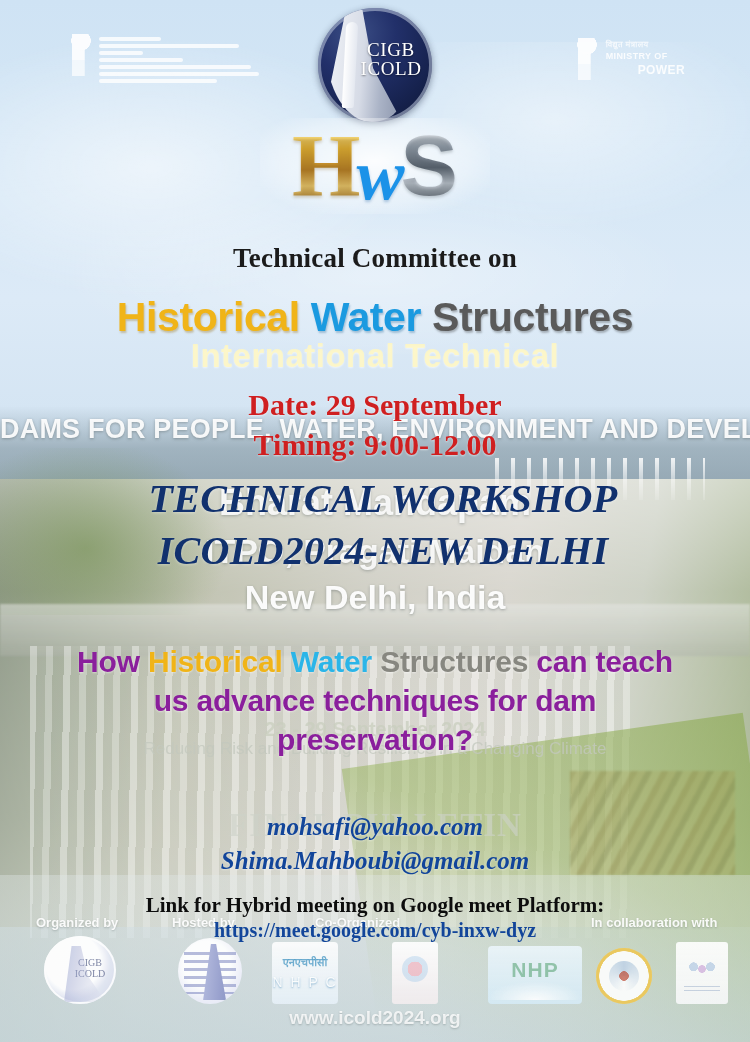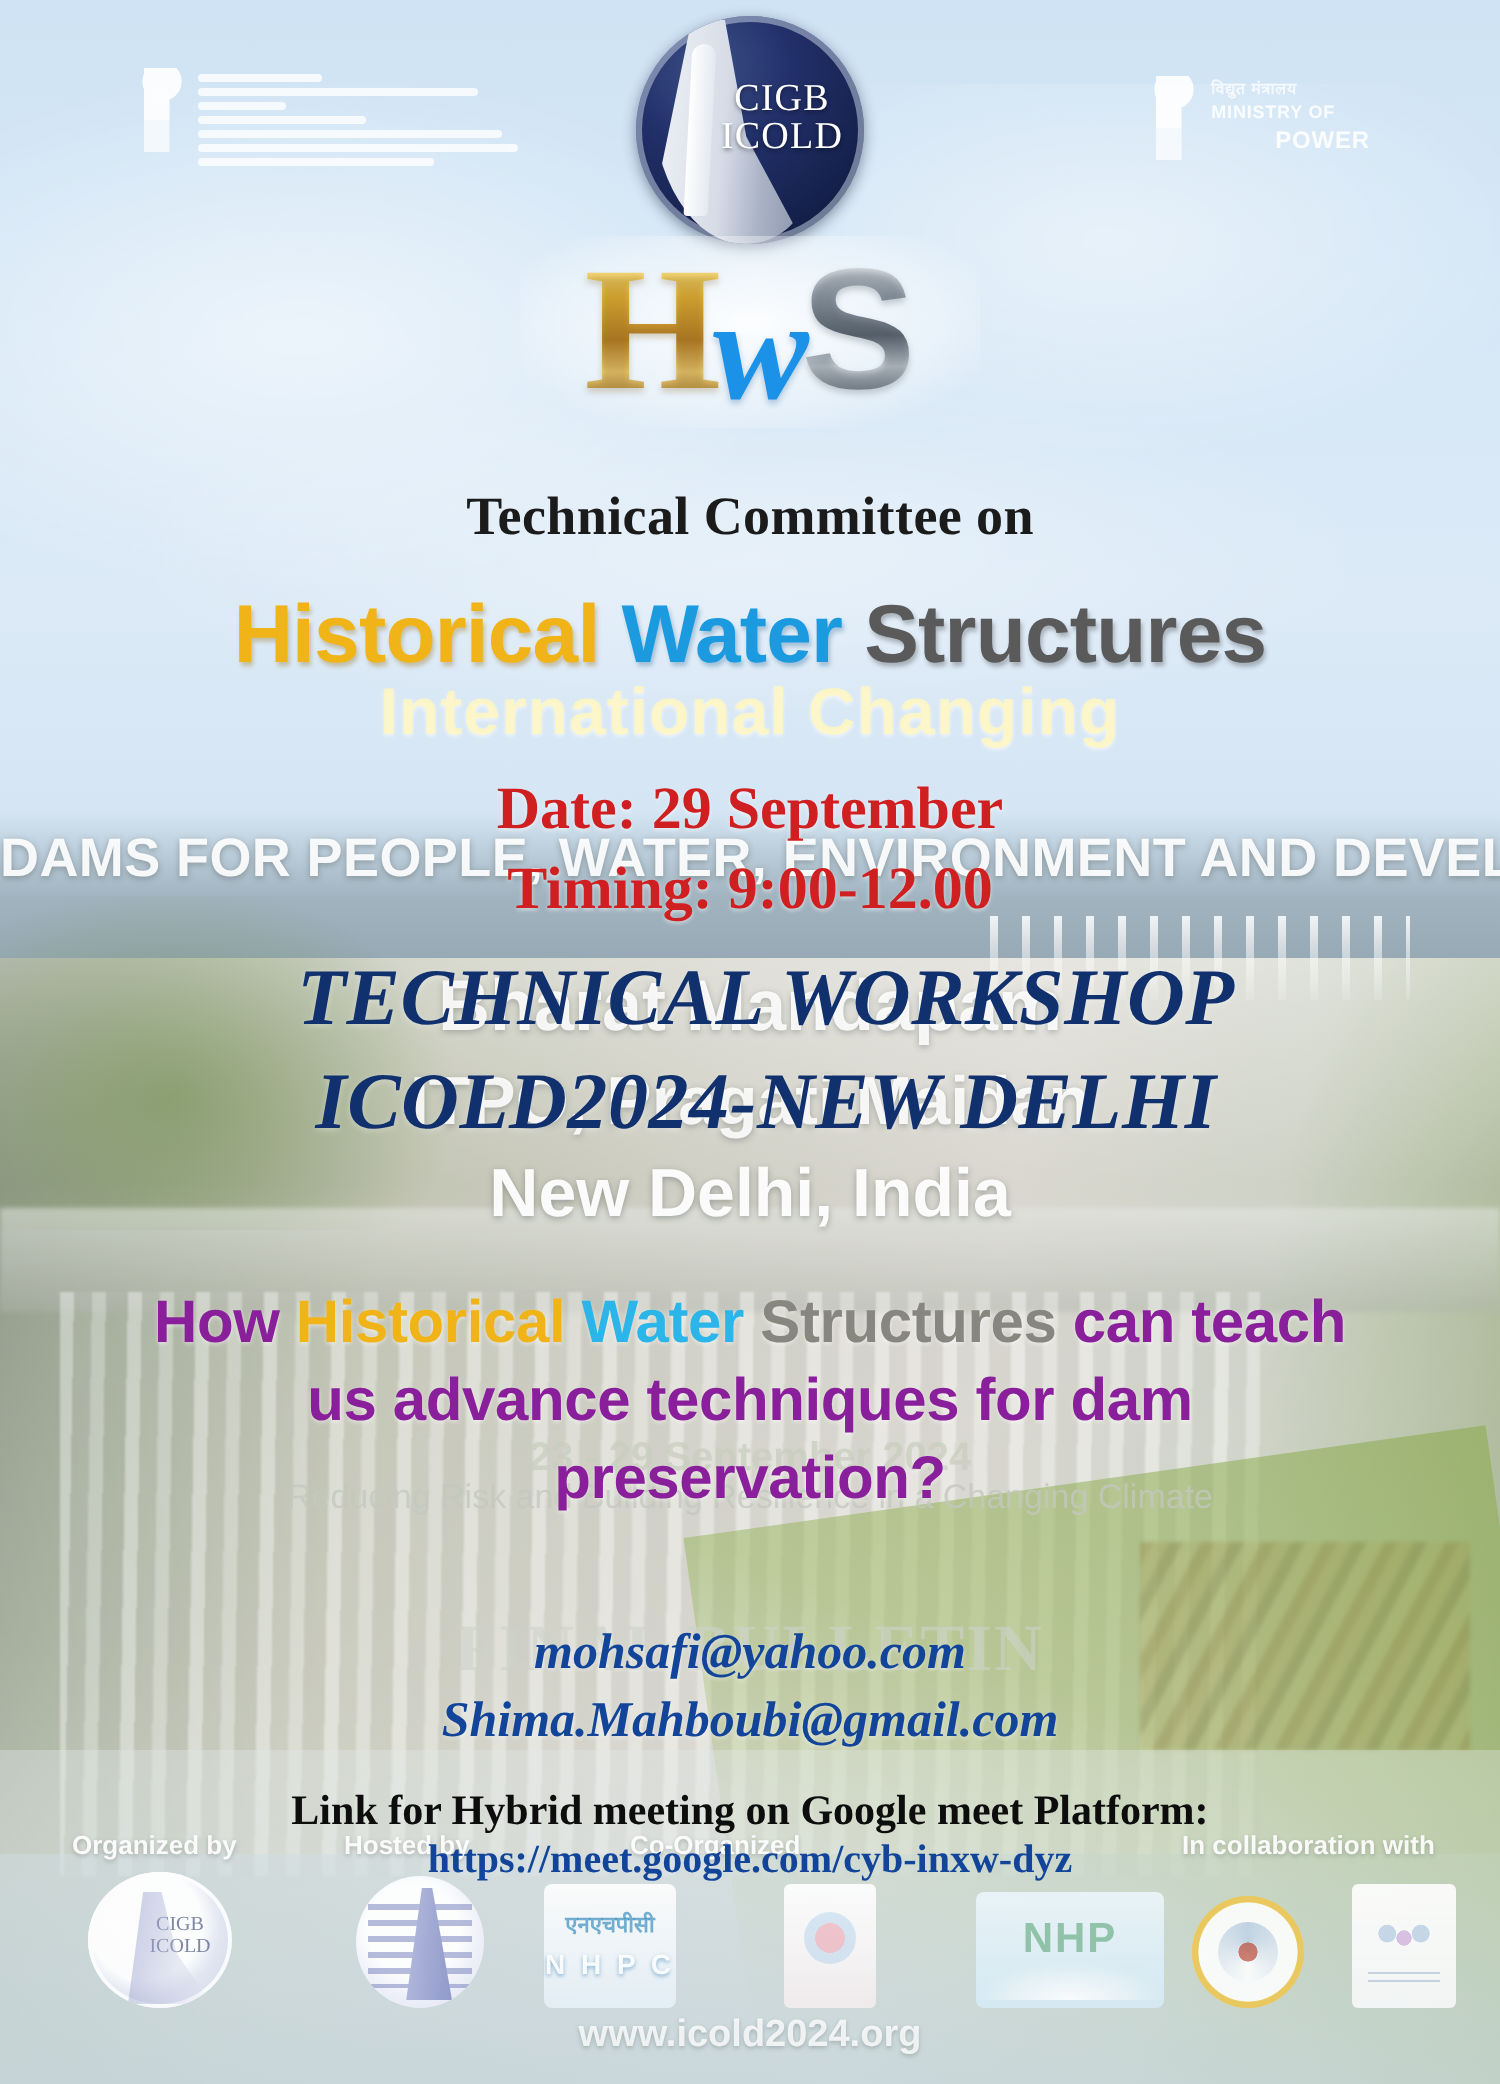--- a/index.html
+++ b/index.html
@@ -349,21 +349,21 @@
   .pl-nhpc{
     left:272px; width:66px; height:62px; border-radius:4px;
     background:linear-gradient(180deg, rgba(255,255,255,.92), rgba(232,242,250,.85));
   }
   .pl-nhpc-hi{
     position:absolute; left:0; right:0; top:12px; text-align:center;
     font-size:11px; font-weight:bold; color:rgba(50,140,190,.70);
   }
   .pl-nhpc-en{
     position:absolute; left:0; right:0; top:32px; text-align:center;
-    font-size:14px; font-weight:bold; letter-spacing:2px;
+    font-size:14px; font-weight:normal; letter-spacing:2px;
     color:rgba(255,255,255,.95); text-shadow:0 1px 2px rgba(60,130,180,.6);
   }
 
   .pl-ntpc{
     left:392px; width:46px; height:62px; border-radius:3px;
     background:linear-gradient(180deg, rgba(255,255,255,.95), rgba(245,238,240,.9));
   }
   .pl-ntpc::before{
     content:""; position:absolute; left:50%; top:14px; transform:translateX(-50%);
     width:26px; height:26px; border-radius:50%;
@@ -425,21 +425,21 @@
   <div class="bg-dam"></div>
   <div class="bg-veg-tl"></div>
   <div class="bg-crest"></div>
   <div class="bg-spill"></div>
   <div class="bg-chevrons"></div>
   <div class="bg-logs"></div>
   <div class="bg-water"></div>
   <div class="bg-veg-br"></div>
   <div class="bg-bottombar"></div>
 
-  <div class="ghost ghost-symposium">International Changing</div>
+  <div class="ghost ghost-symposium">International Technical</div>
   <div class="ghost ghost-tagline">DAMS FOR PEOPLE, WATER, ENVIRONMENT AND DEVELOPMENT</div>
   <div class="ghost ghost-venue1">Bharat Mandapam</div>
   <div class="ghost ghost-venue2">ITPO, Pragati Maidan</div>
   <div class="ghost ghost-venue3">New Delhi, India</div>
   <div class="ghost ghost-dates">23 - 29 September 2024</div>
   <div class="ghost ghost-theme">Reducing Risk and Building Resilience in a Changing Climate</div>
   <div class="ghost ghost-bulletin">FINAL BULLETIN</div>
   <div class="ghost ghost-www">www.icold2024.org</div>
 
   <div class="credit" style="left:36px;  bottom:112px;">Organized by</div>

